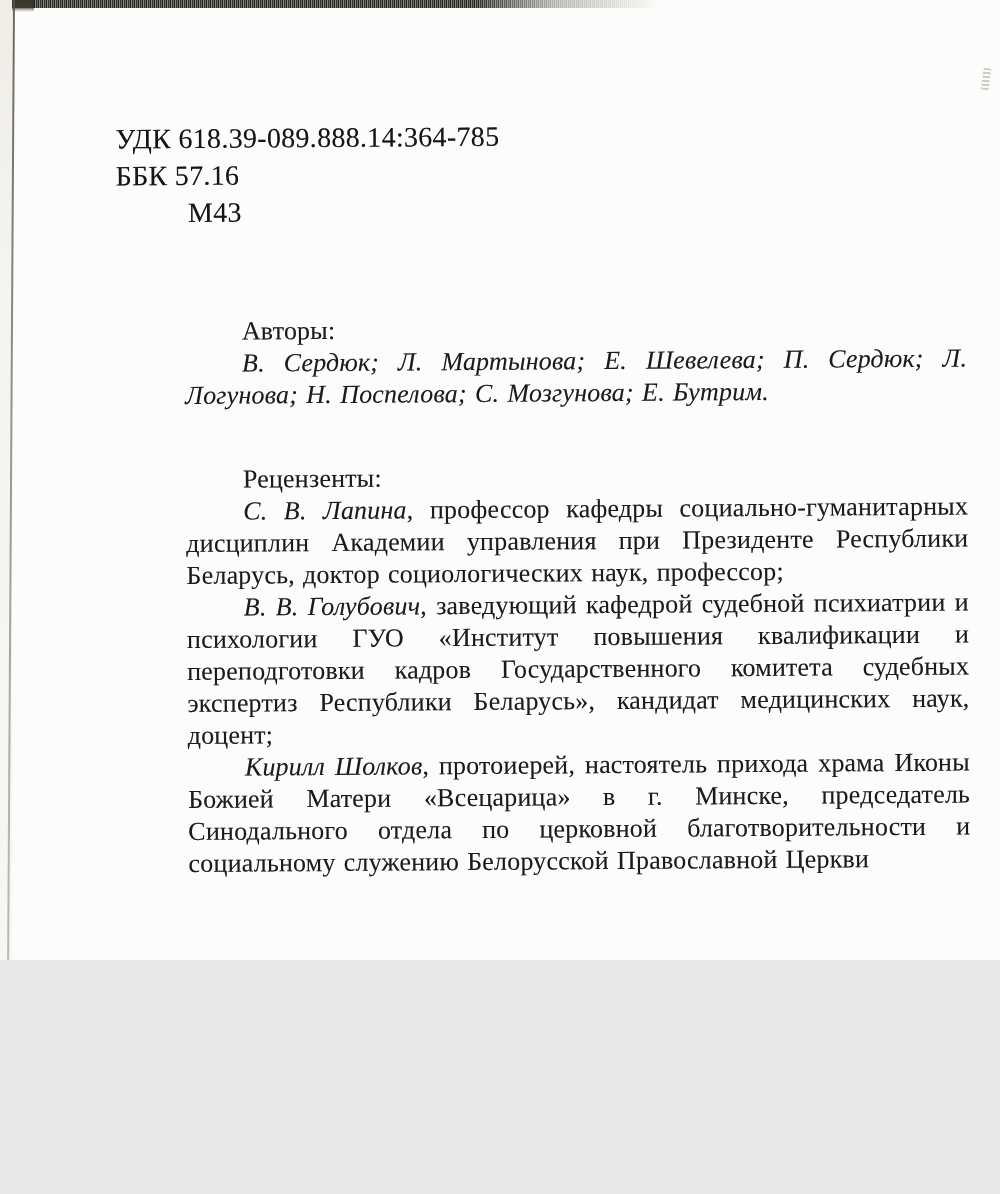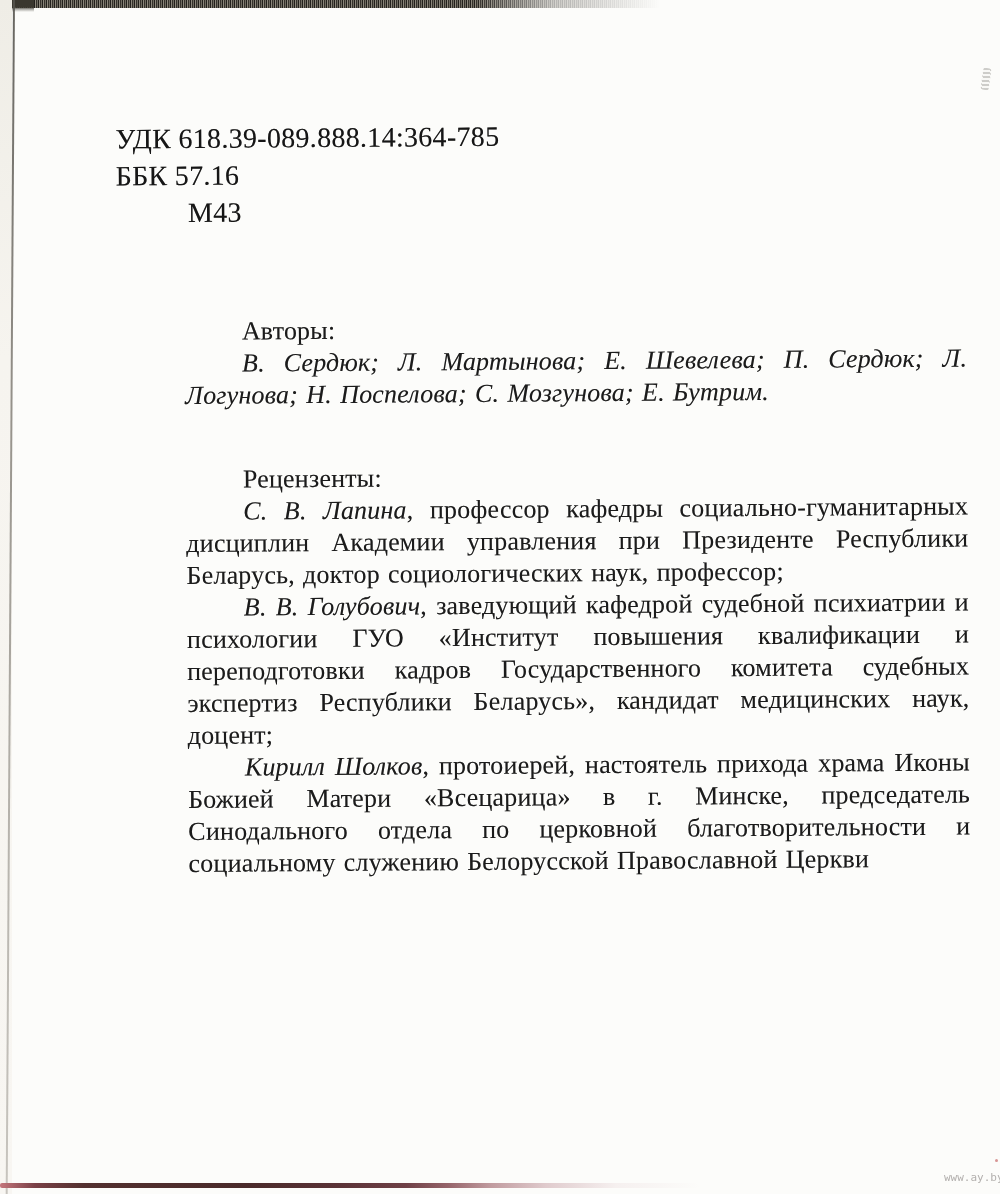--- a/index.html
+++ b/index.html
@@ -1,18 +1,18 @@
 <!DOCTYPE html>
 <html lang="ru"><head>
 <meta charset="utf-8">
 <style>
   html,body { margin:0; padding:0; background:#e8e8e8; }
   .page {
     position:relative;
-    width:1000px; height:1194px;
+    width:1000px; height:960px;
     background:#fcfcfa;
     overflow:hidden;
     font-family:"Liberation Serif", serif;
   }
 
   
   .top-edge {
     position:absolute; top:0; left:0; width:660px; height:8px;
     background:
       linear-gradient(90deg, rgba(252,252,250,0) 0%, rgba(252,252,250,0) 72%, rgba(252,252,250,.65) 84%, #fcfcfa 100%),

